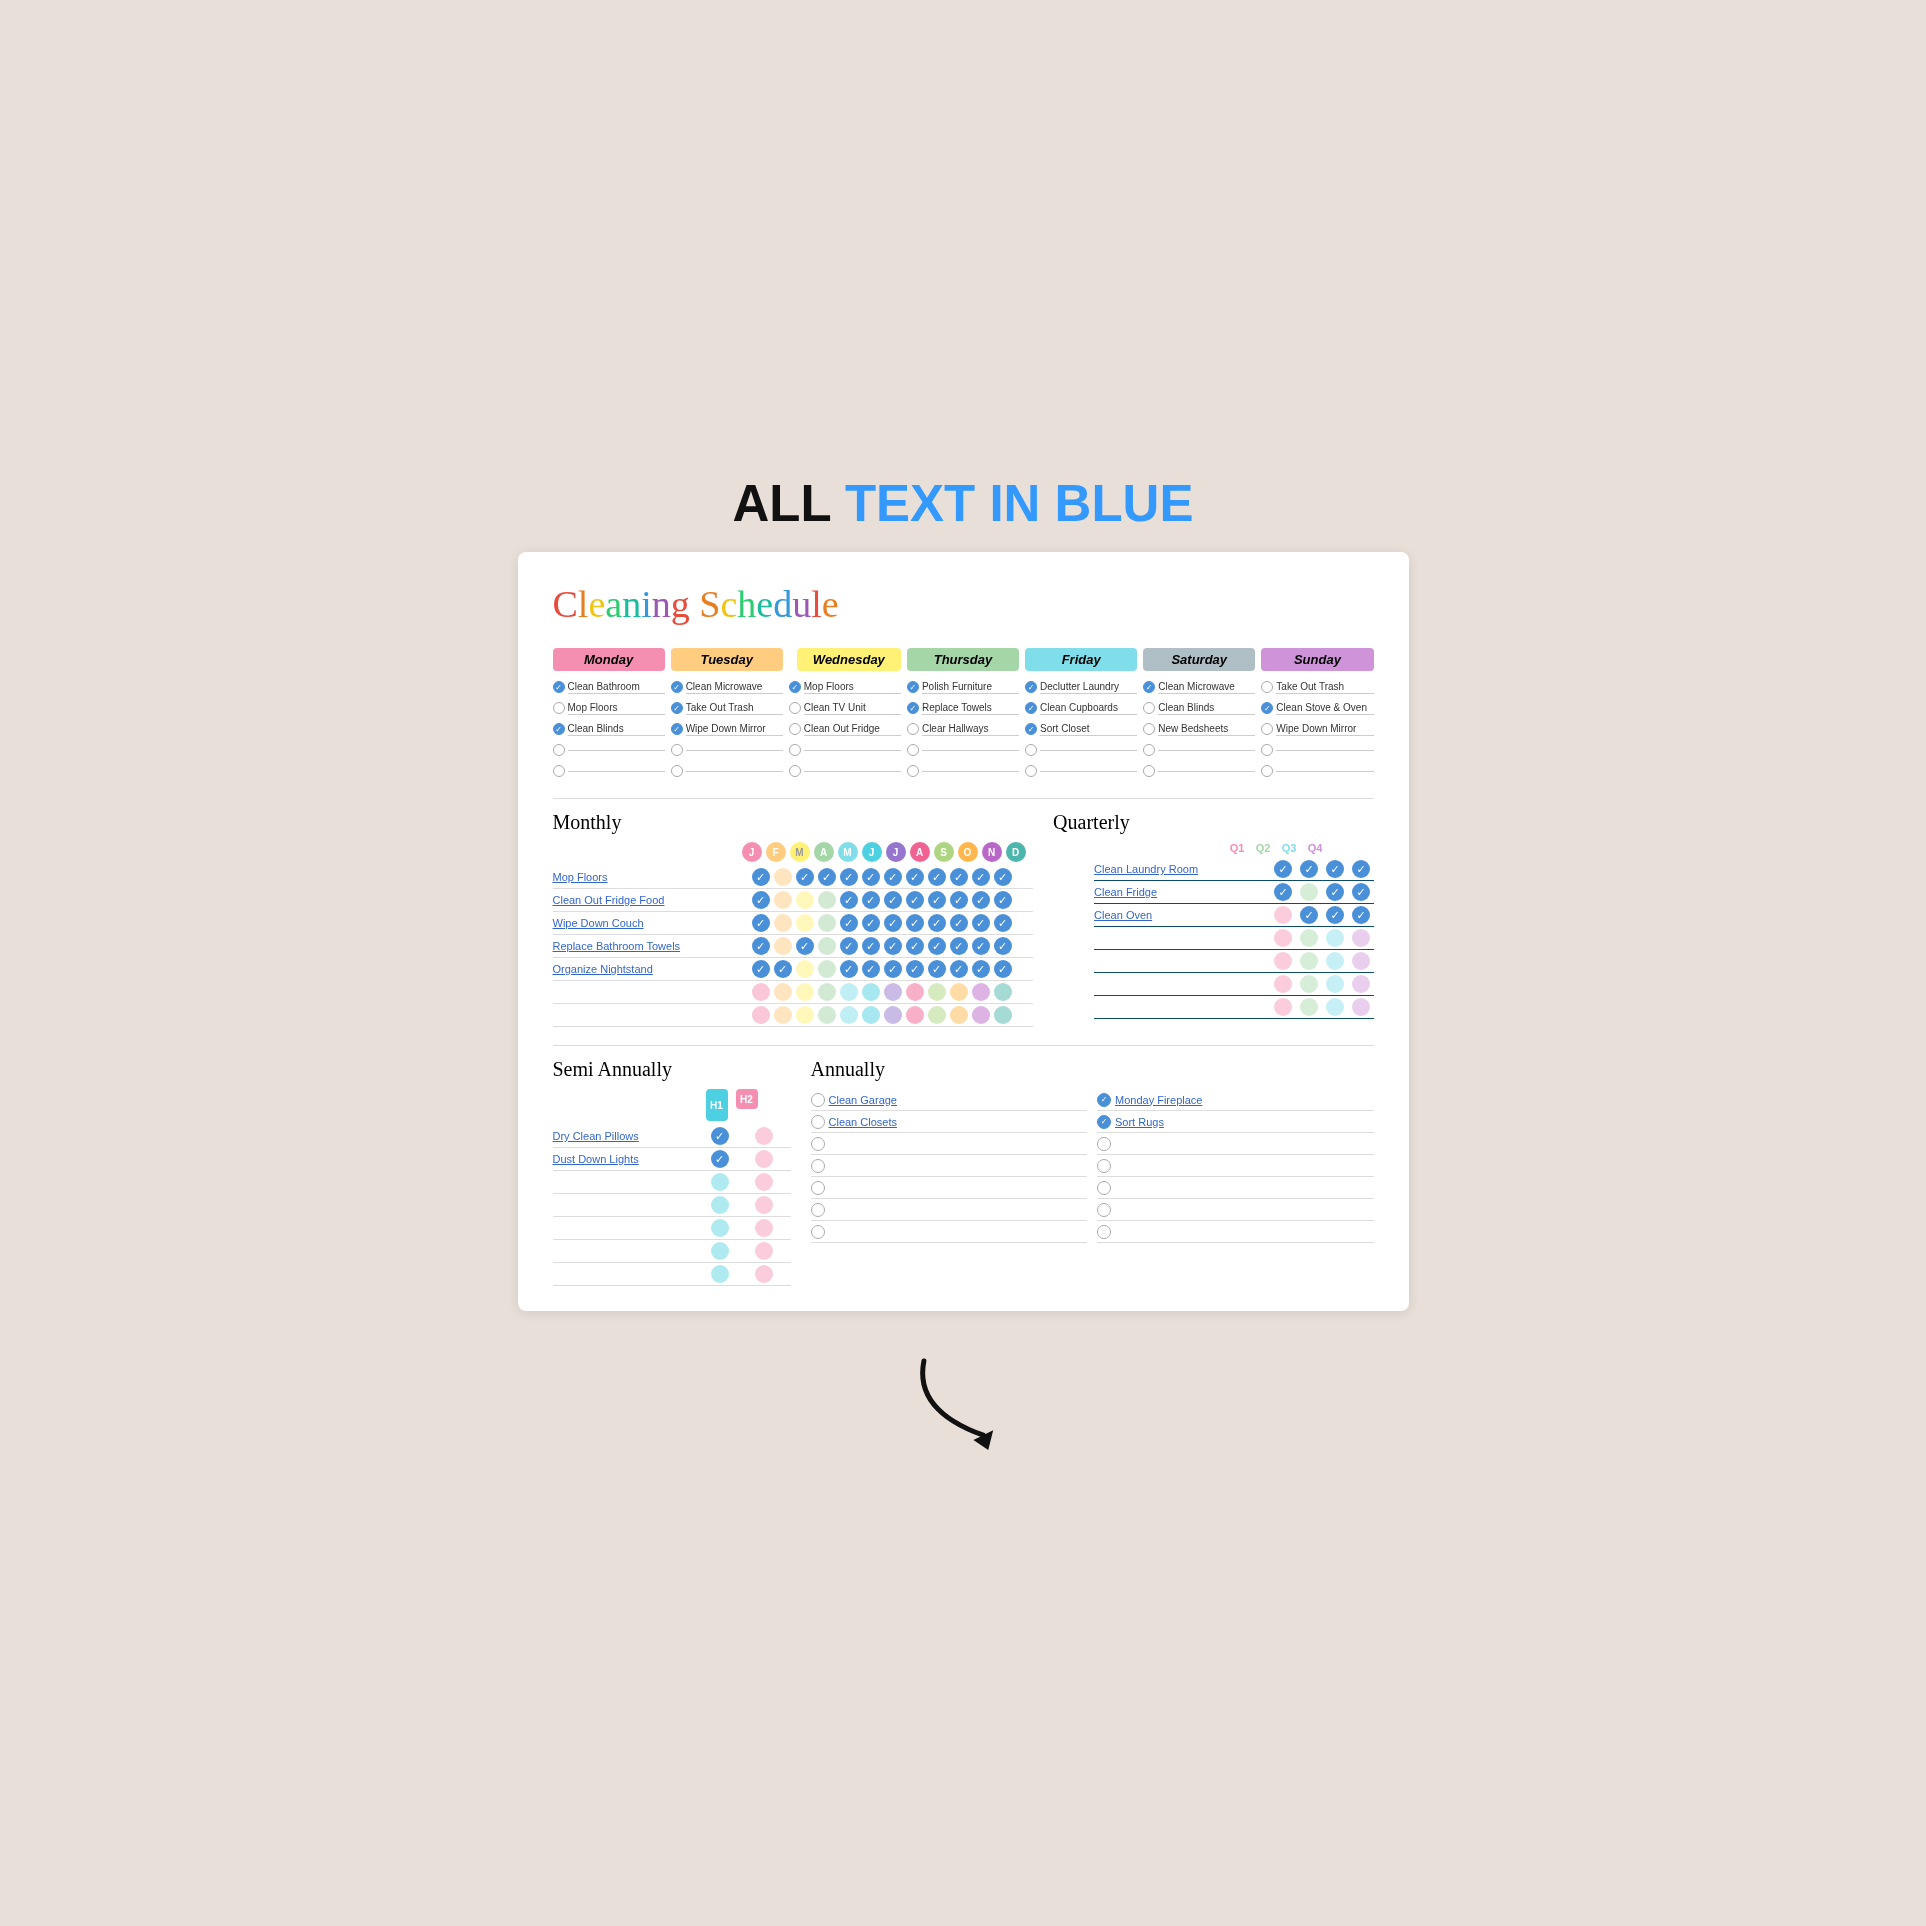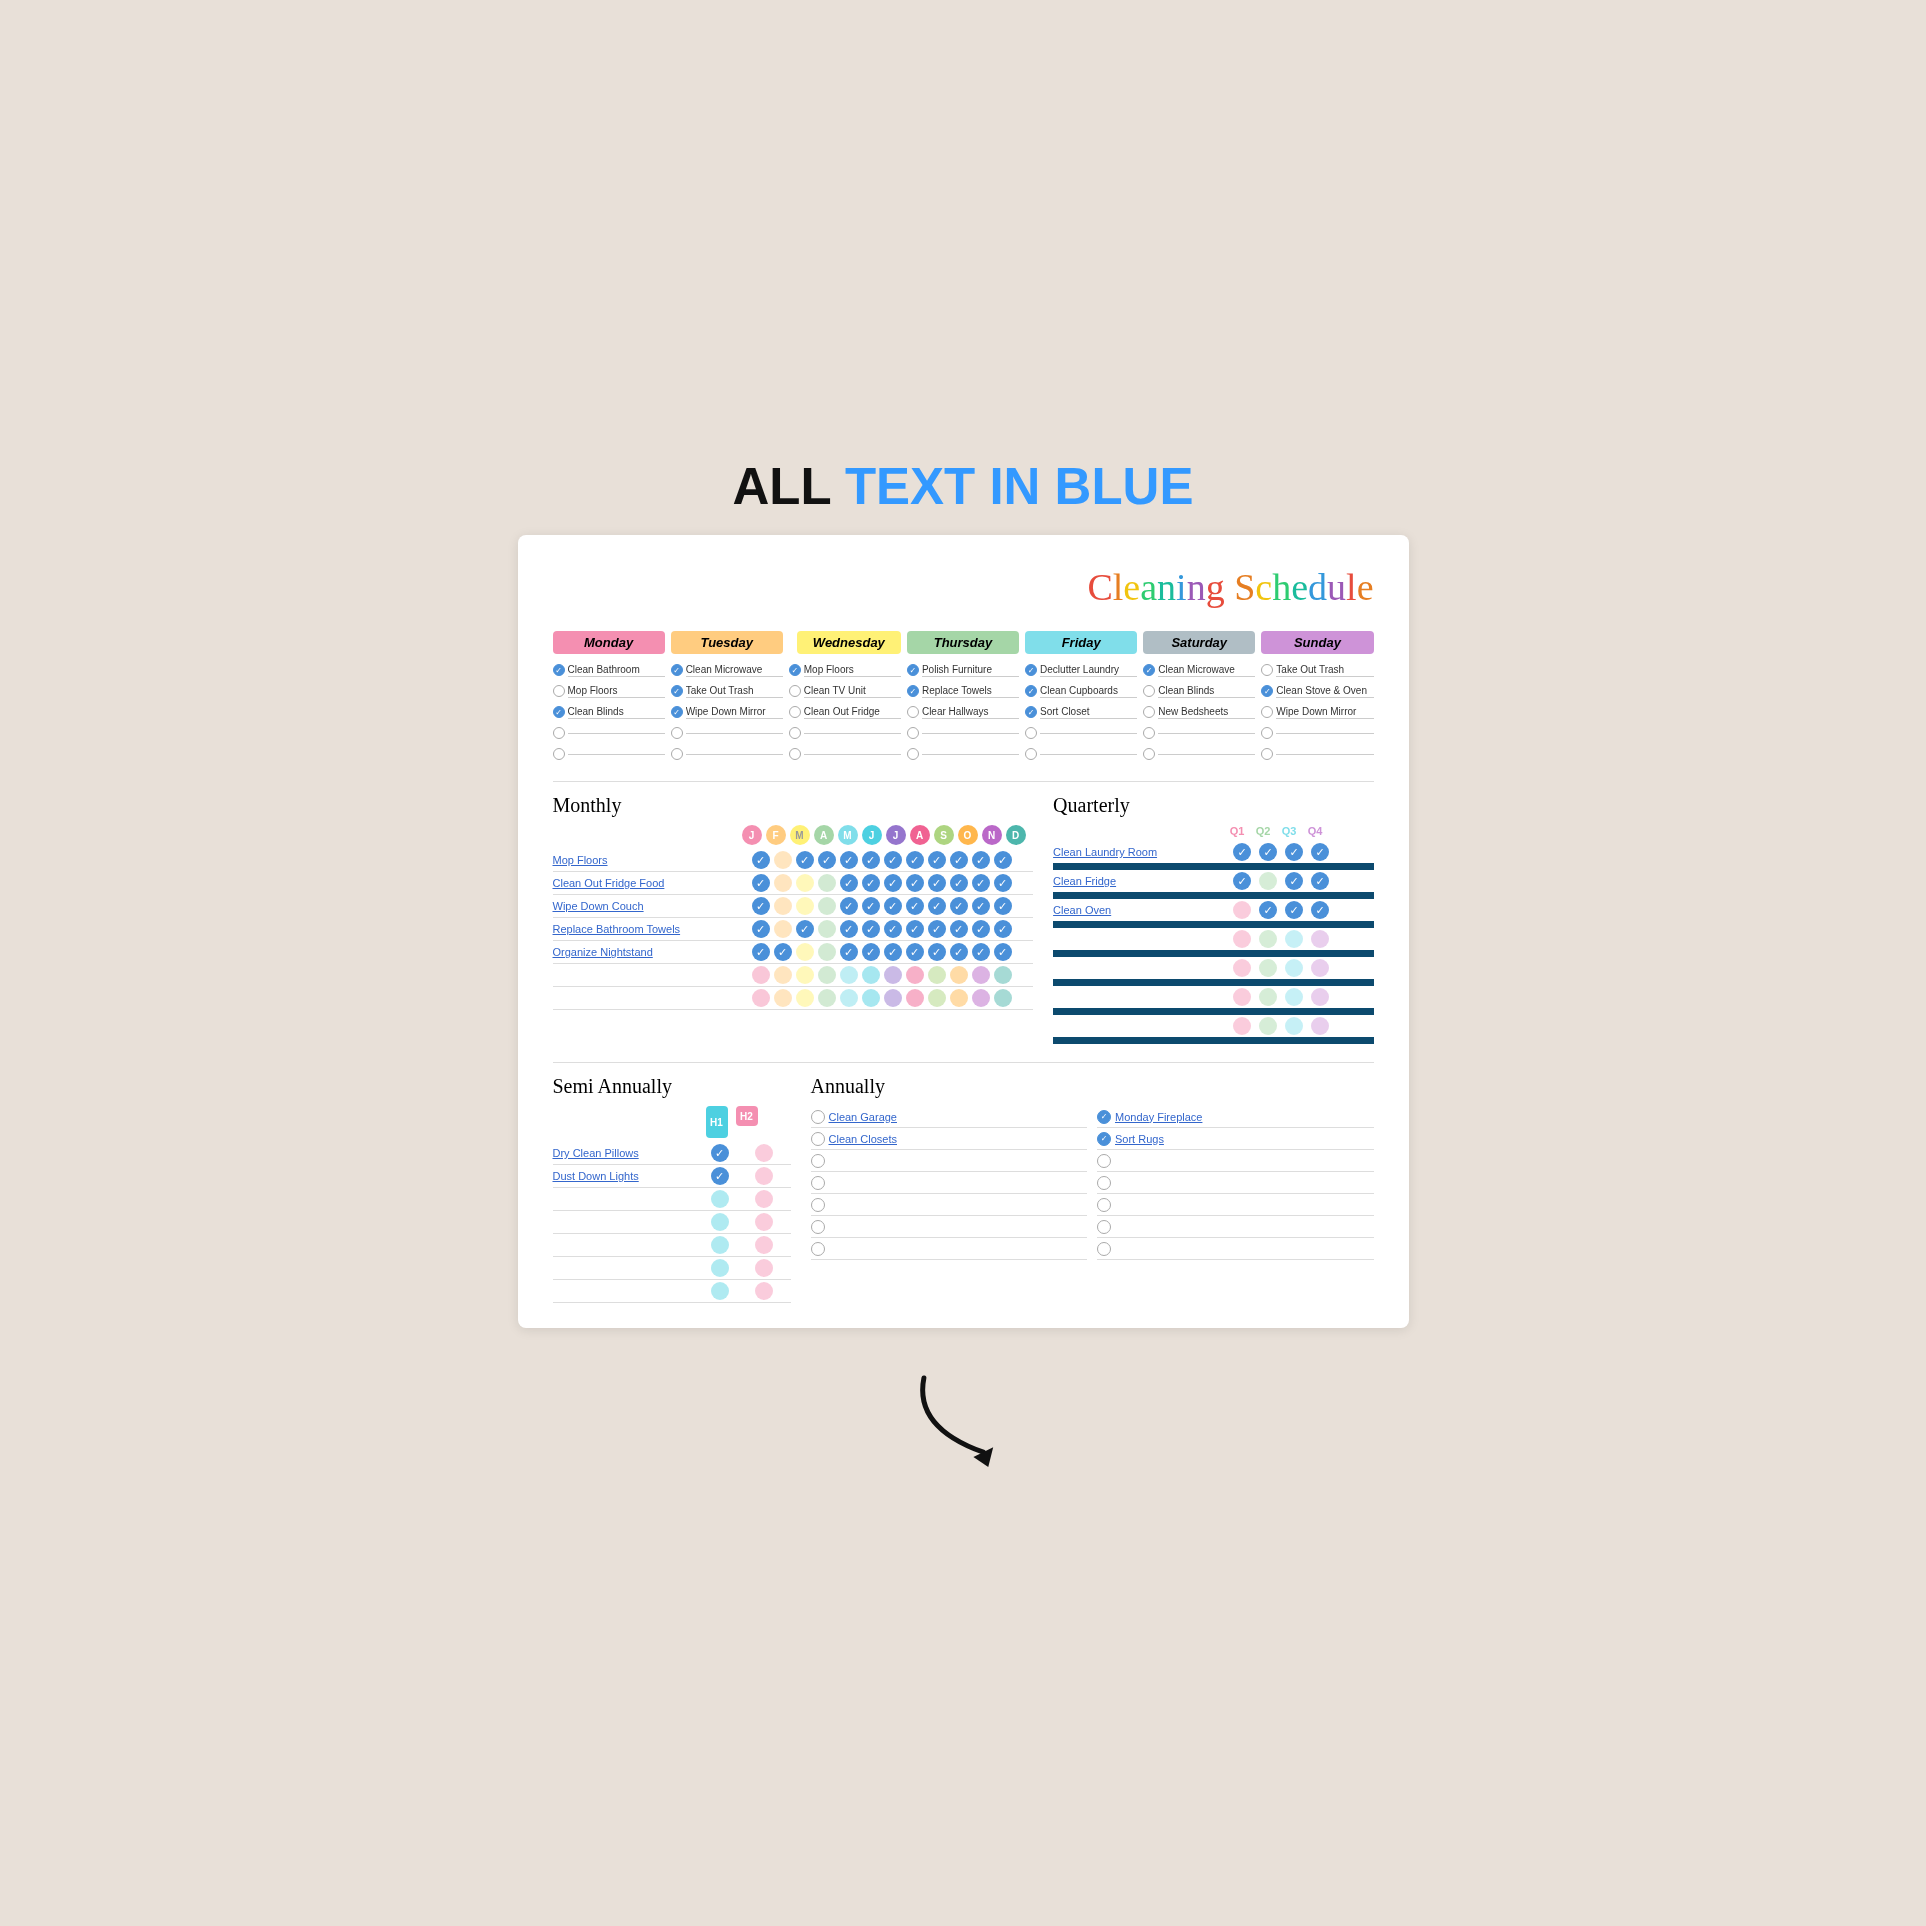--- a/index.html
+++ b/index.html
@@ -40,21 +40,21 @@
       line-height: 1.1;
     }
     .white-card {
       background: #fff;
       border-radius: 8px;
       padding: 30px 35px 25px;
       width: 891px;
       box-shadow: 0 2px 12px rgba(0,0,0,0.1);
     }
     .schedule-title {
-      text-align: right;
+      text-align: left;
       font-size: 38px;
       font-family: 'Georgia', cursive;
       margin-bottom: 22px;
       font-weight: normal;
     }
     
     .ct-c { color: #e74c3c; }
     .ct-l { color: #e67e22; }
     .ct-e { color: #f1c40f; }
     .ct-a { color: #2ecc71; }
@@ -136,22 +136,23 @@
     }
     .monthly-dots {
       display: flex;
       gap: 2px;
     }
 
     .quarterly-row {
       display: flex;
       align-items: center;
       min-height: 22px;
-      border-bottom: 7px solid #0c4a6e;
+      border-bottom: 1px solid #0c4a6e;
       padding: 2px 0;
+      margin-left: 41px;
     }
     .quarterly-row-label {
       width: 178px;
       font-size: 11px;
       color: #3366cc;
       text-decoration: underline;
     }
     .qdots { display: flex; gap: 4px; }
 
     

